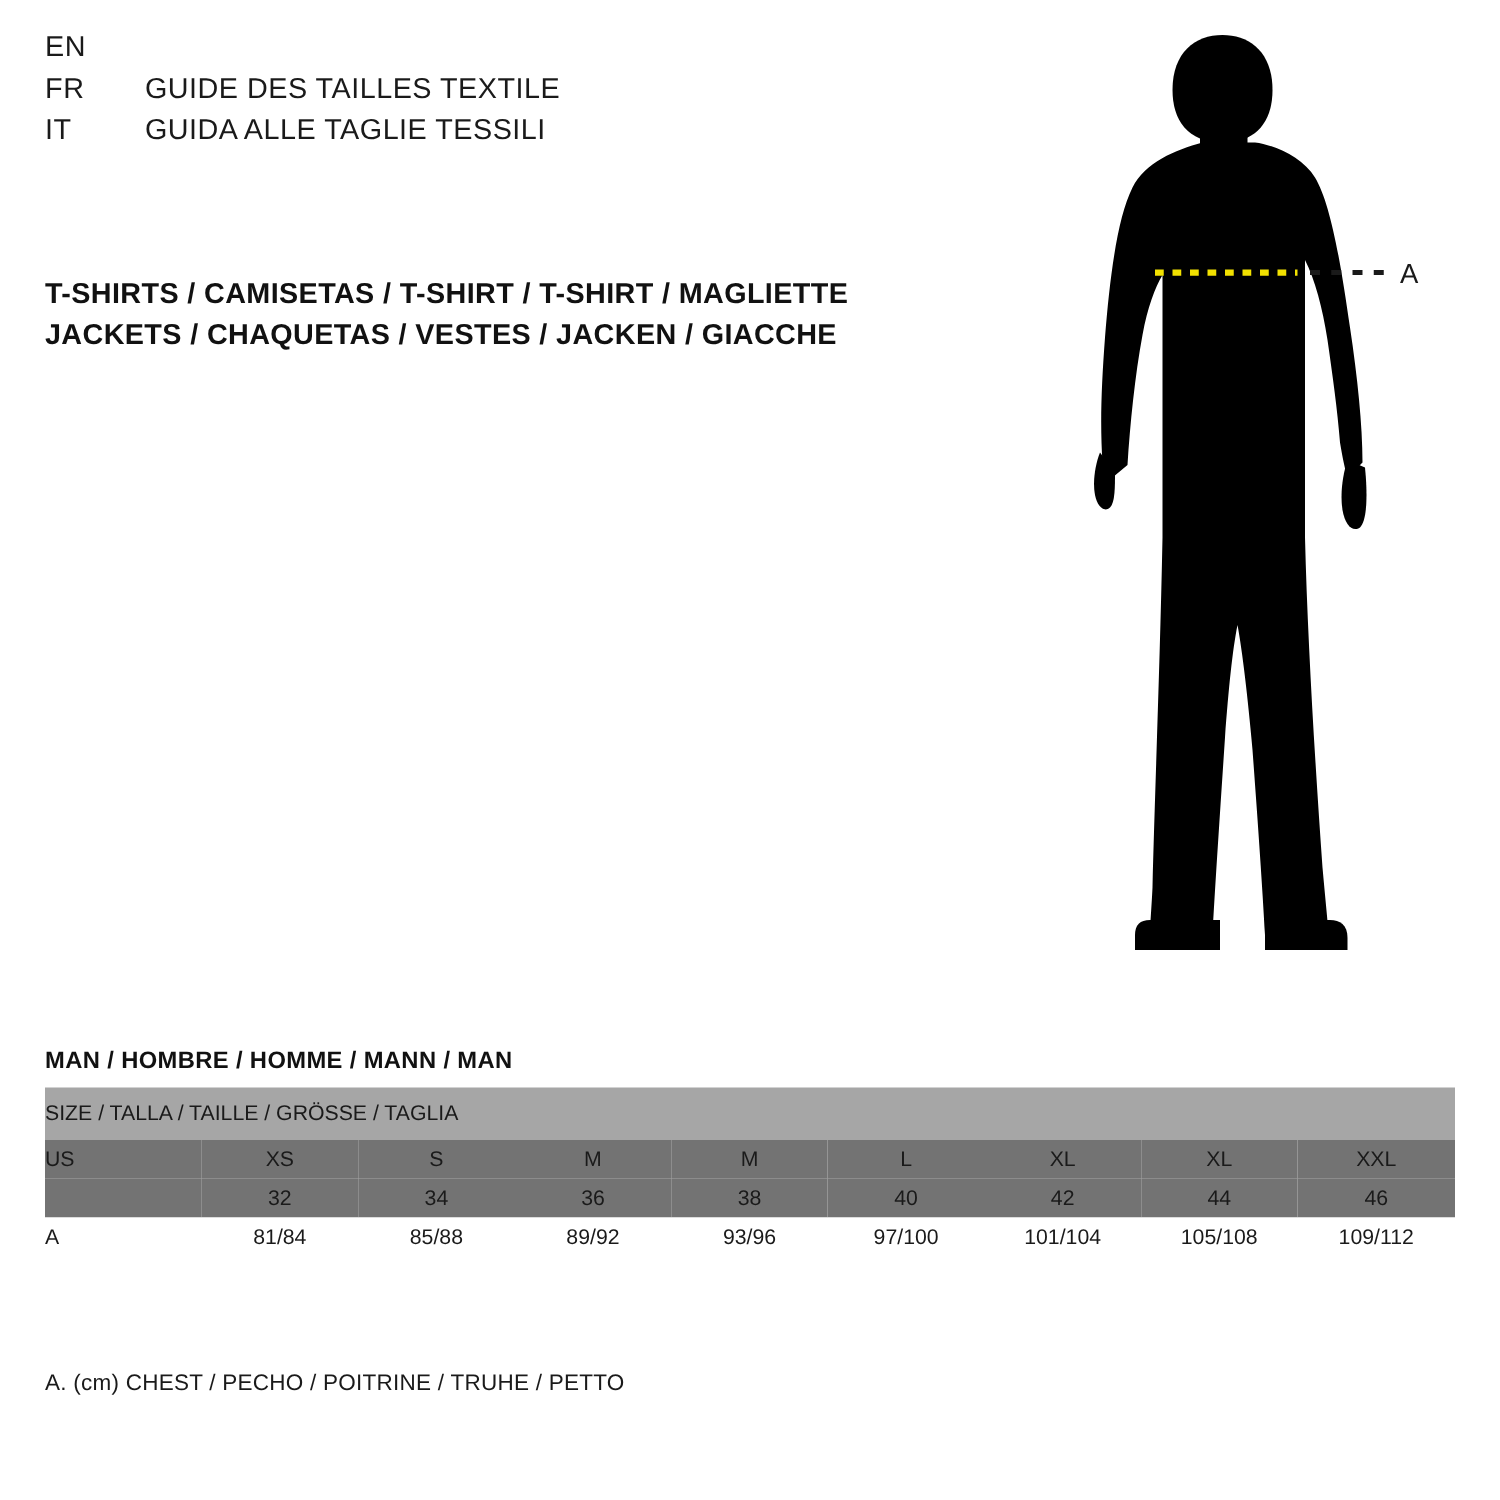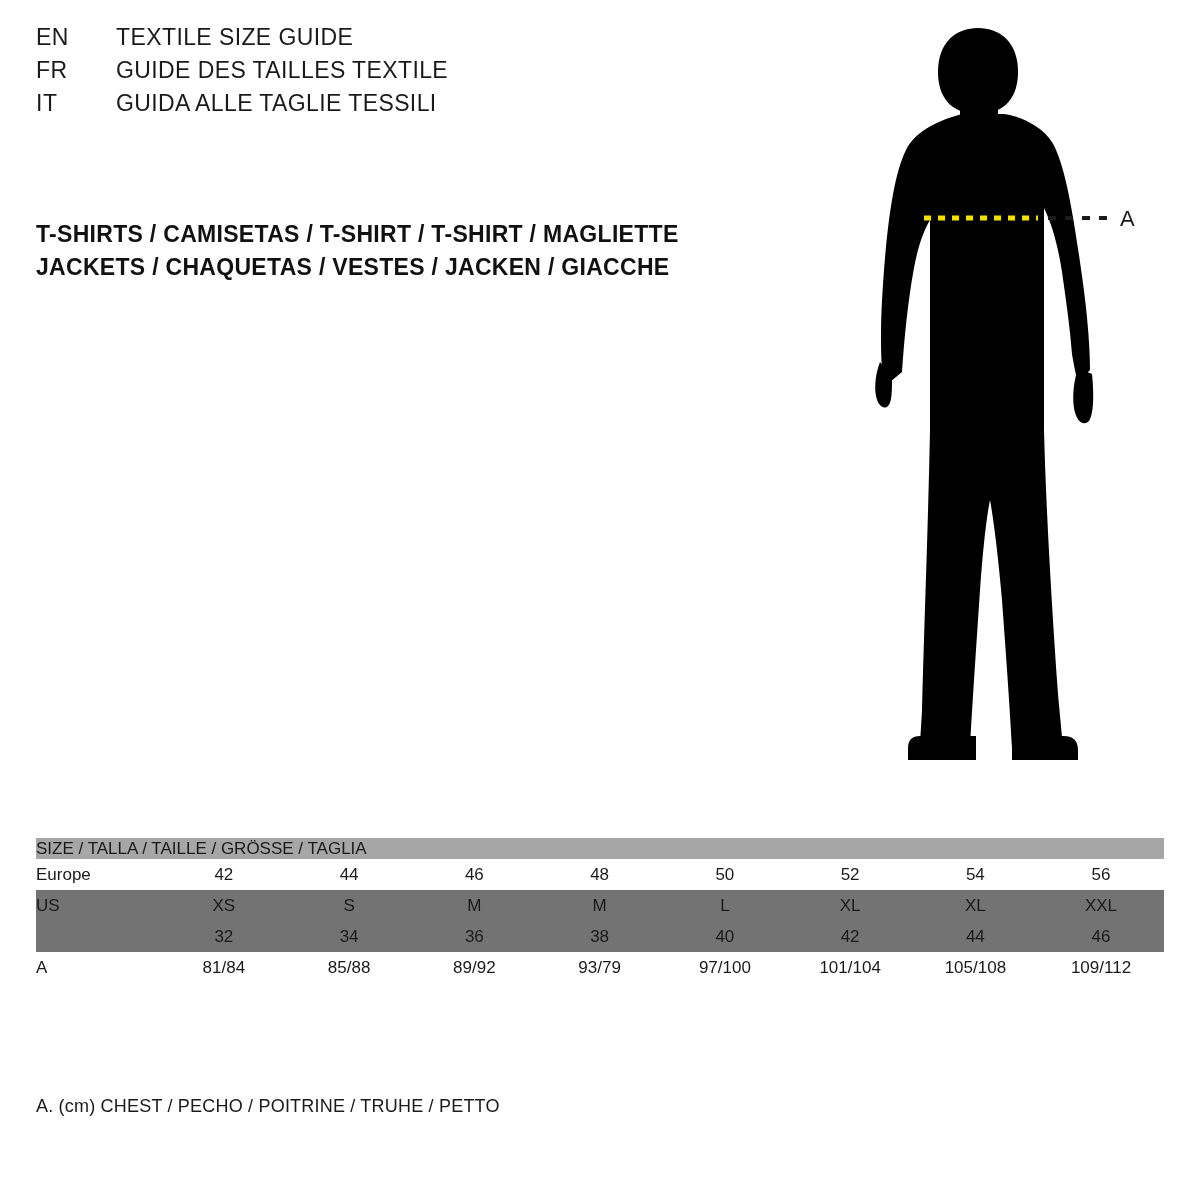--- a/index.html
+++ b/index.html
@@ -97,41 +97,40 @@
     padding-left: 8px;
     width: 168px;
   }
   td.val-cell {
     text-align: center;
   }
   tr.header-row td {
     background: #a6a6a6;
     font-size: 17px;
     color: #1a1a1a;
-    height: 21px;
+    height: 42px;
   }
   tr.shade td { background: #737373; }
   tr.plain td { background: #ffffff; }
 
   #footnote {
     position: absolute;
     left: 36px;
     top: 1096px;
     font-size: 18px;
     letter-spacing: 0.2px;
     color: #1a1a1a;
   }
 </style>
 </head>
 <body>
 
 <div id="lang-block">
   <div class="lang-row">
     <span class="lang-code">EN</span>
-    <span class="lang-text">TEXTILE SIZE GUIDE</span>
   </div>
   <div class="lang-row">
     <span class="lang-code">FR</span>
     <span class="lang-text">GUIDE DES TAILLES TEXTILE</span>
   </div>
   <div class="lang-row">
     <span class="lang-code">IT</span>
     <span class="lang-text">GUIDA ALLE TAGLIE TESSILI</span>
   </div>
 </div>
@@ -187,35 +186,25 @@
 
     <g>
       <line x1="104" y1="208" x2="218" y2="208" stroke="#f2e100" stroke-width="5" stroke-dasharray="7 7" stroke-linecap="butt"></line>
       <line x1="228" y1="208" x2="290" y2="208" stroke="#1a1a1a" stroke-width="4" stroke-dasharray="8 9" stroke-linecap="butt"></line>
     </g>
     <text x="300" y="216" font-family="Liberation Sans, sans-serif" font-size="22" fill="#1a1a1a">A</text>
   </svg>
 </div>
 
 <div id="table-block">
+  <div id="table-title">MAN / HOMBRE / HOMME / MANN / MAN</div>
   <table class="size-table">
     <tbody>
       <tr class="header-row">
         <td class="label-cell" colspan="9">SIZE / TALLA / TAILLE / GRÖSSE / TAGLIA</td>
-      </tr>
-      <tr class="plain">
-        <td class="label-cell">Europe</td>
-        <td class="val-cell">42</td>
-        <td class="val-cell">44</td>
-        <td class="val-cell">46</td>
-        <td class="val-cell">48</td>
-        <td class="val-cell">50</td>
-        <td class="val-cell">52</td>
-        <td class="val-cell">54</td>
-        <td class="val-cell">56</td>
       </tr>
       <tr class="shade">
         <td class="label-cell">US</td>
         <td class="val-cell">XS</td>
         <td class="val-cell">S</td>
         <td class="val-cell">M</td>
         <td class="val-cell">M</td>
         <td class="val-cell">L</td>
         <td class="val-cell">XL</td>
         <td class="val-cell">XL</td>
@@ -230,21 +219,21 @@
         <td class="val-cell">40</td>
         <td class="val-cell">42</td>
         <td class="val-cell">44</td>
         <td class="val-cell">46</td>
       </tr>
       <tr class="plain">
         <td class="label-cell">A</td>
         <td class="val-cell">81/84</td>
         <td class="val-cell">85/88</td>
         <td class="val-cell">89/92</td>
-        <td class="val-cell">93/79</td>
+        <td class="val-cell">93/96</td>
         <td class="val-cell">97/100</td>
         <td class="val-cell">101/104</td>
         <td class="val-cell">105/108</td>
         <td class="val-cell">109/112</td>
       </tr>
     </tbody>
   </table>
 </div>
 
 <div id="footnote">A. (cm) CHEST / PECHO / POITRINE / TRUHE / PETTO</div>

